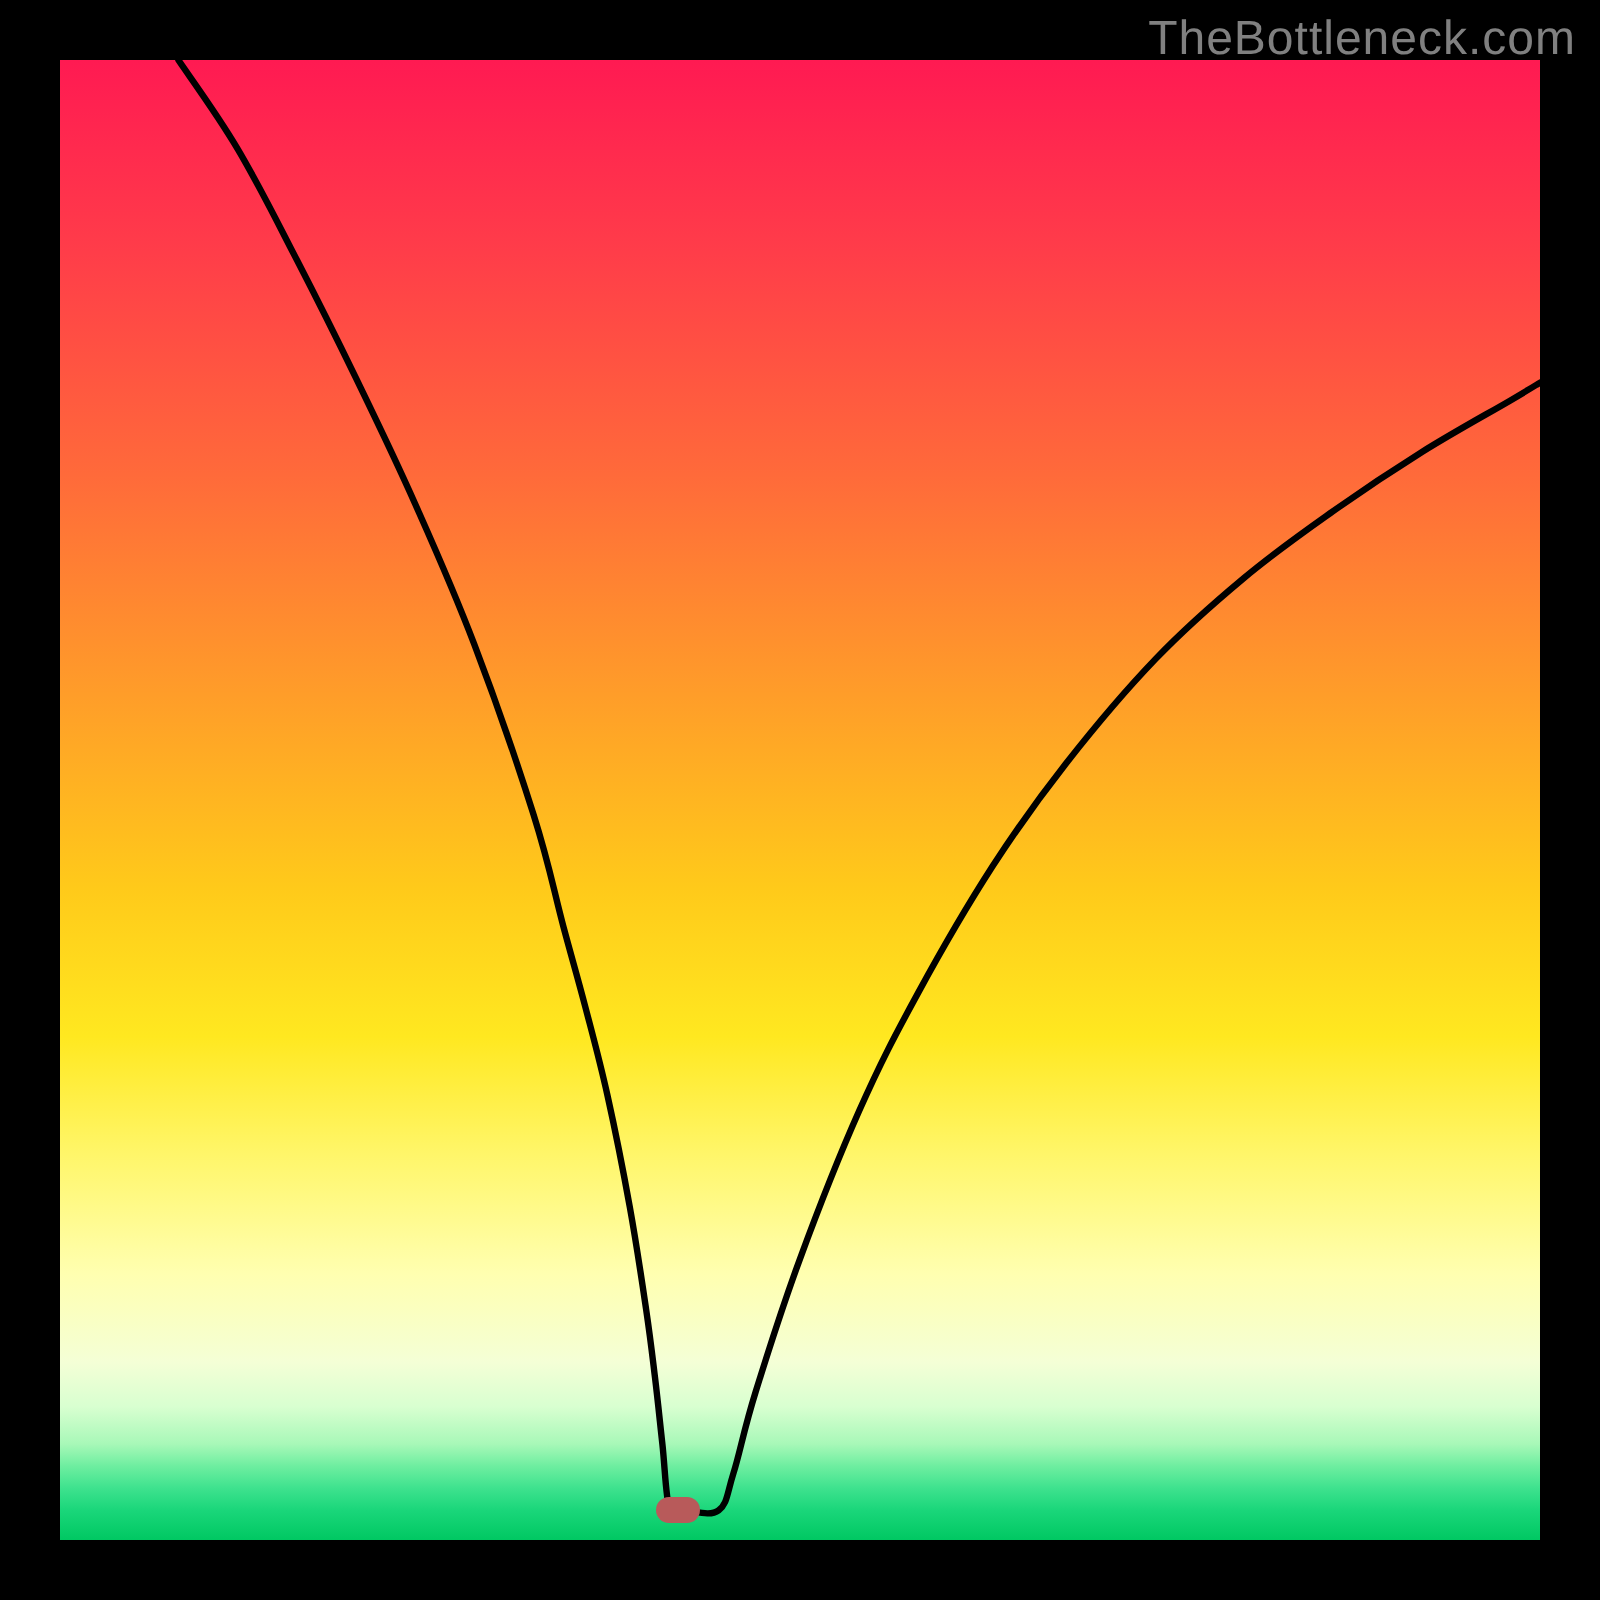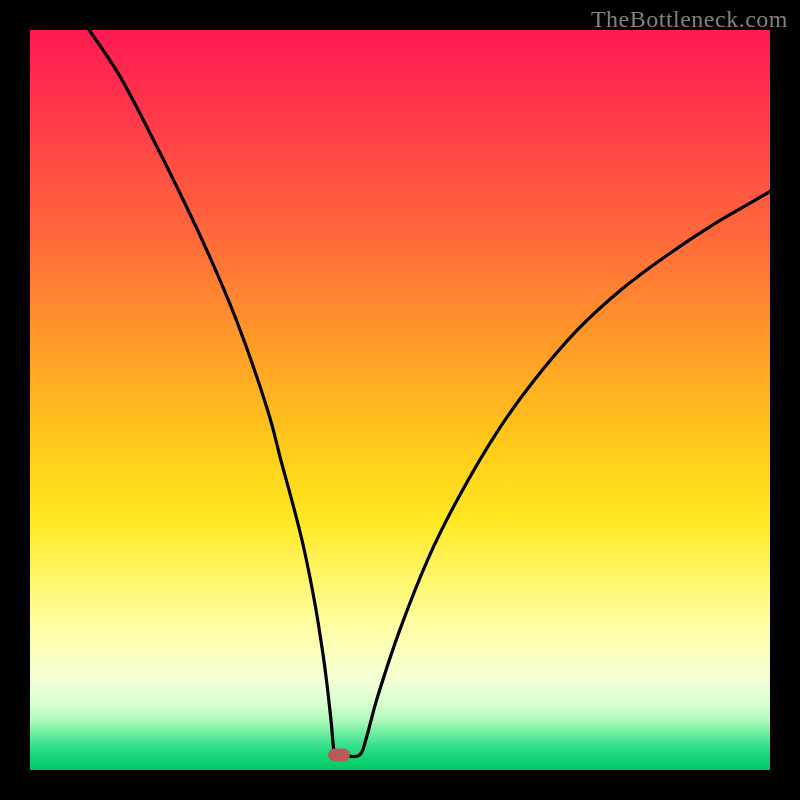--- a/index.html
+++ b/index.html
@@ -9,21 +9,20 @@
     height: 800px;
     background: #000;
     font-family: Arial, Helvetica, sans-serif;
     overflow: hidden;
   }
   .outer {
     position: relative;
     width: 800px;
     height: 738px;
     background: #000;
-    font-family: Liberation Serif, serif;
   }
   .watermark {
     position: absolute;
     top: 6px;
     right: 12px;
     color: #808080;
     font-size: 24px;
     font-weight: 500;
     letter-spacing: 0.5px;
     z-index: 5;

